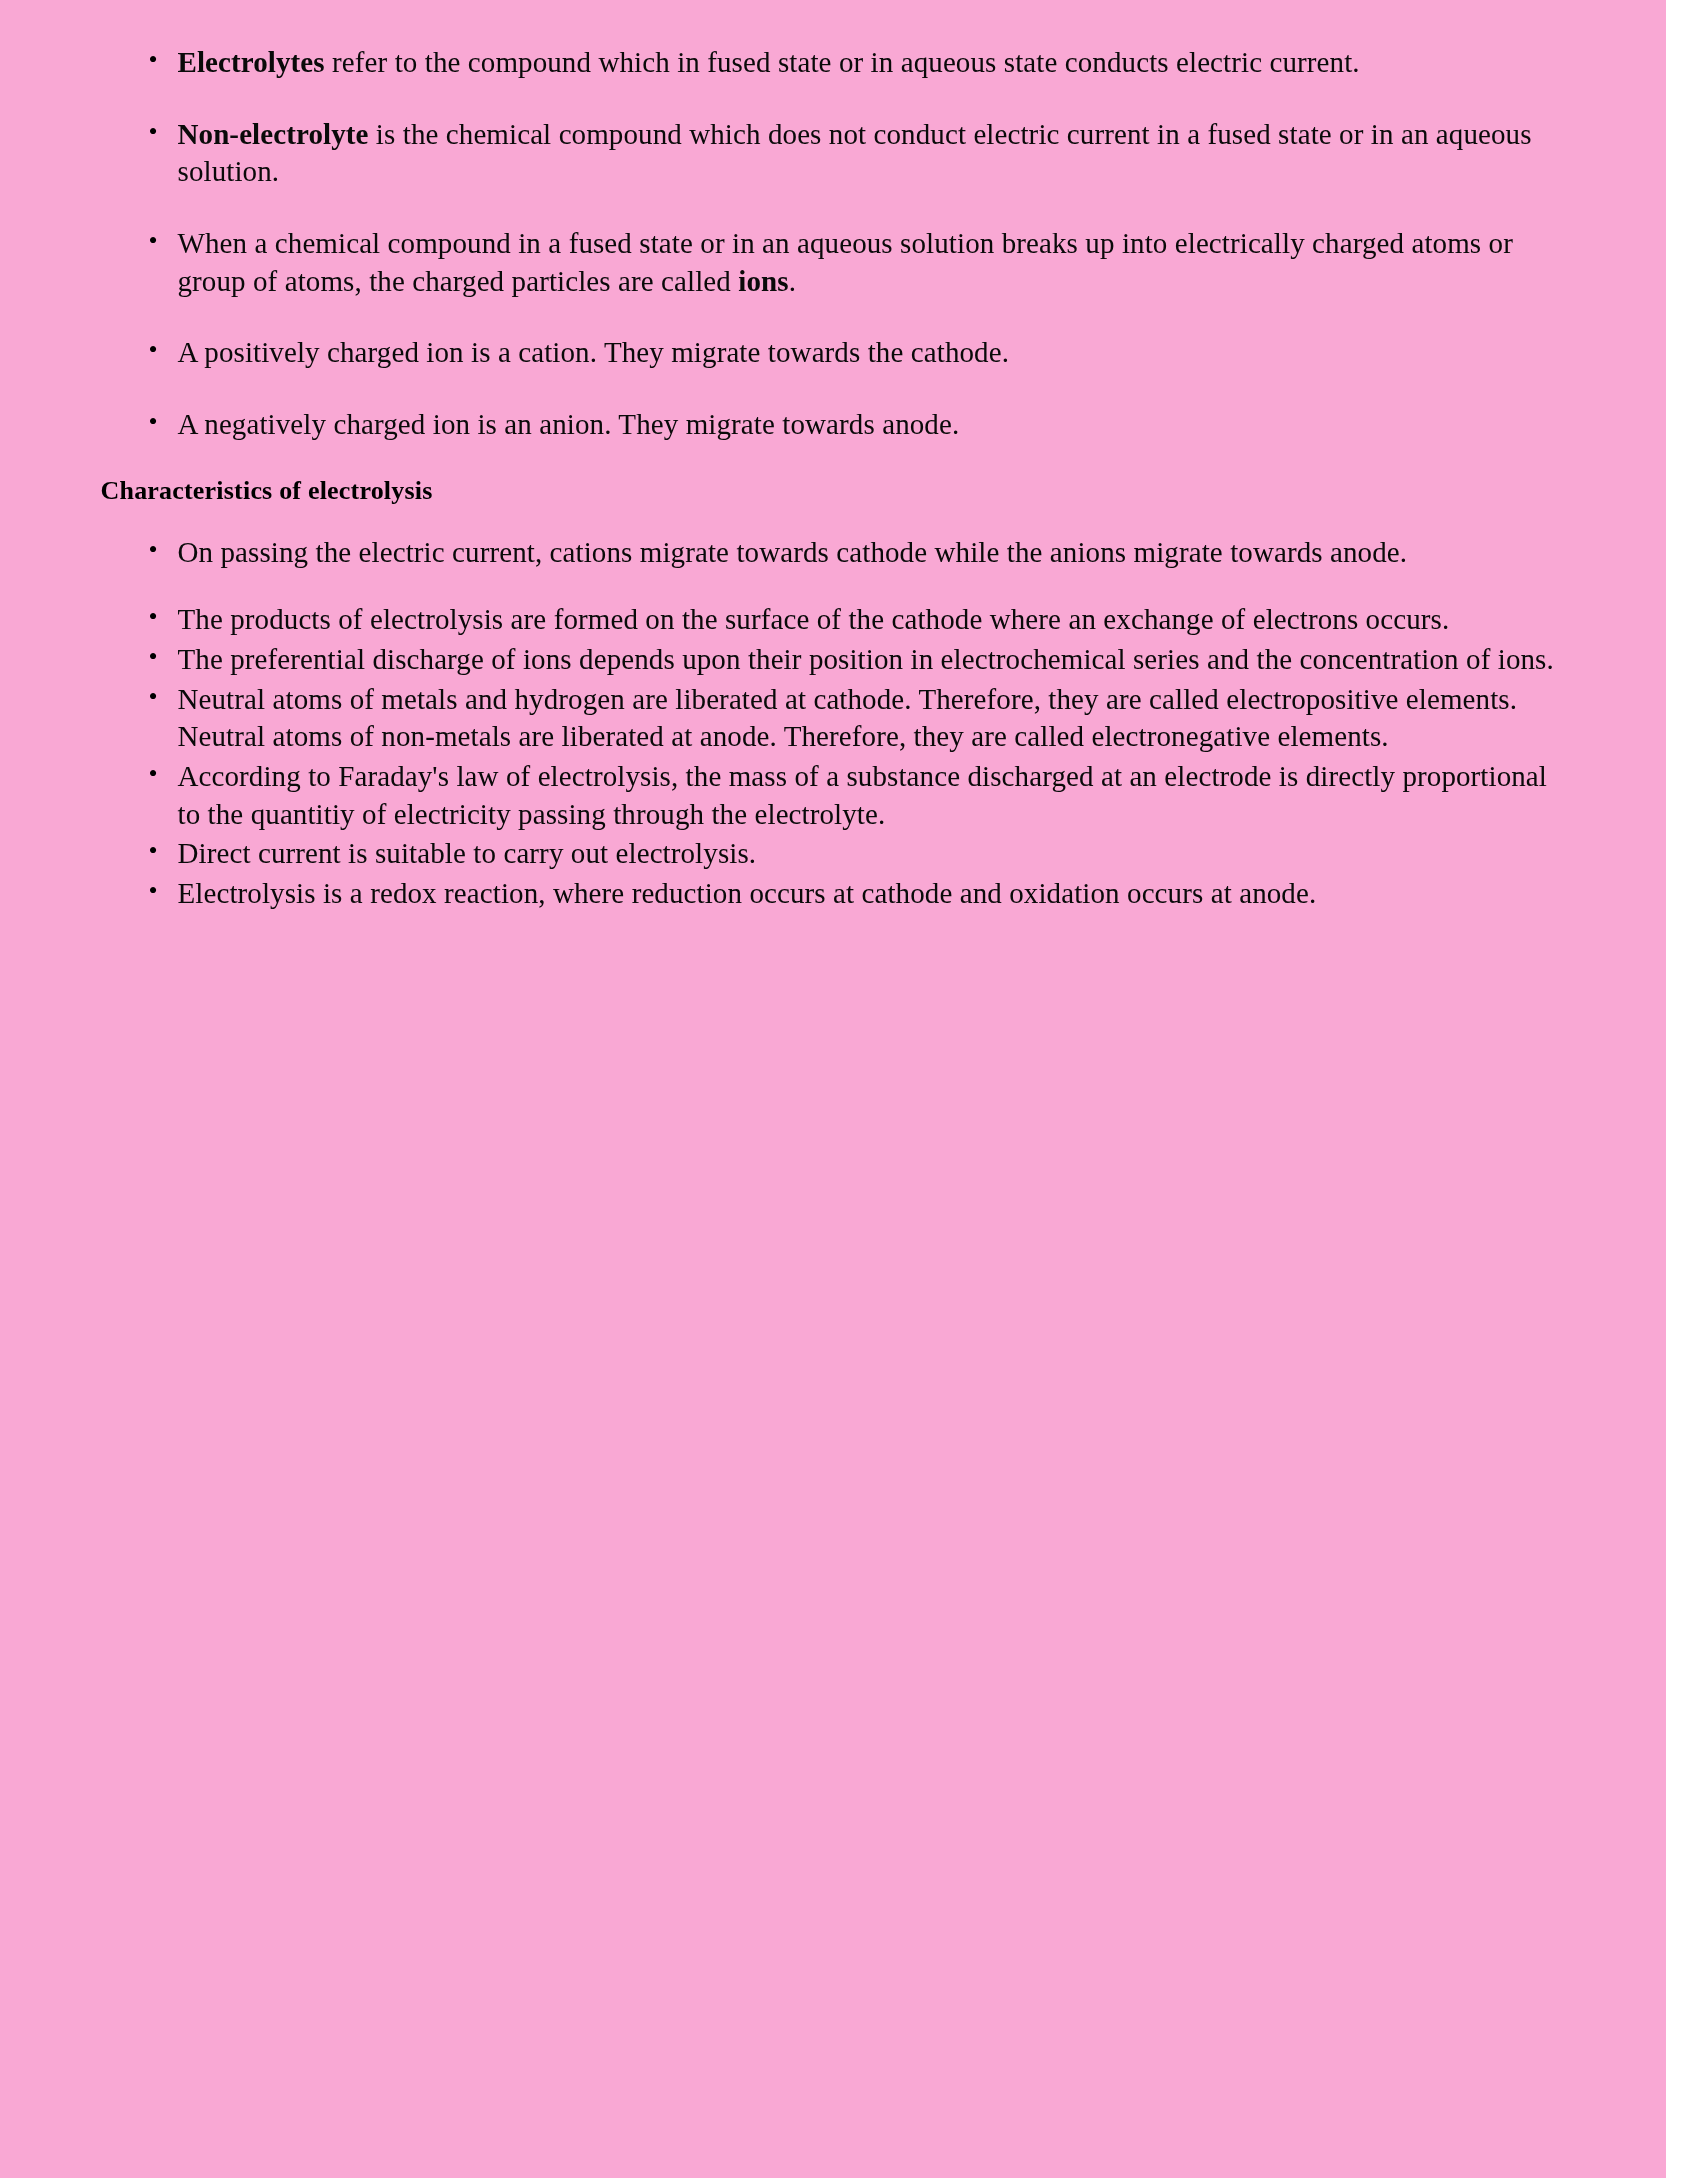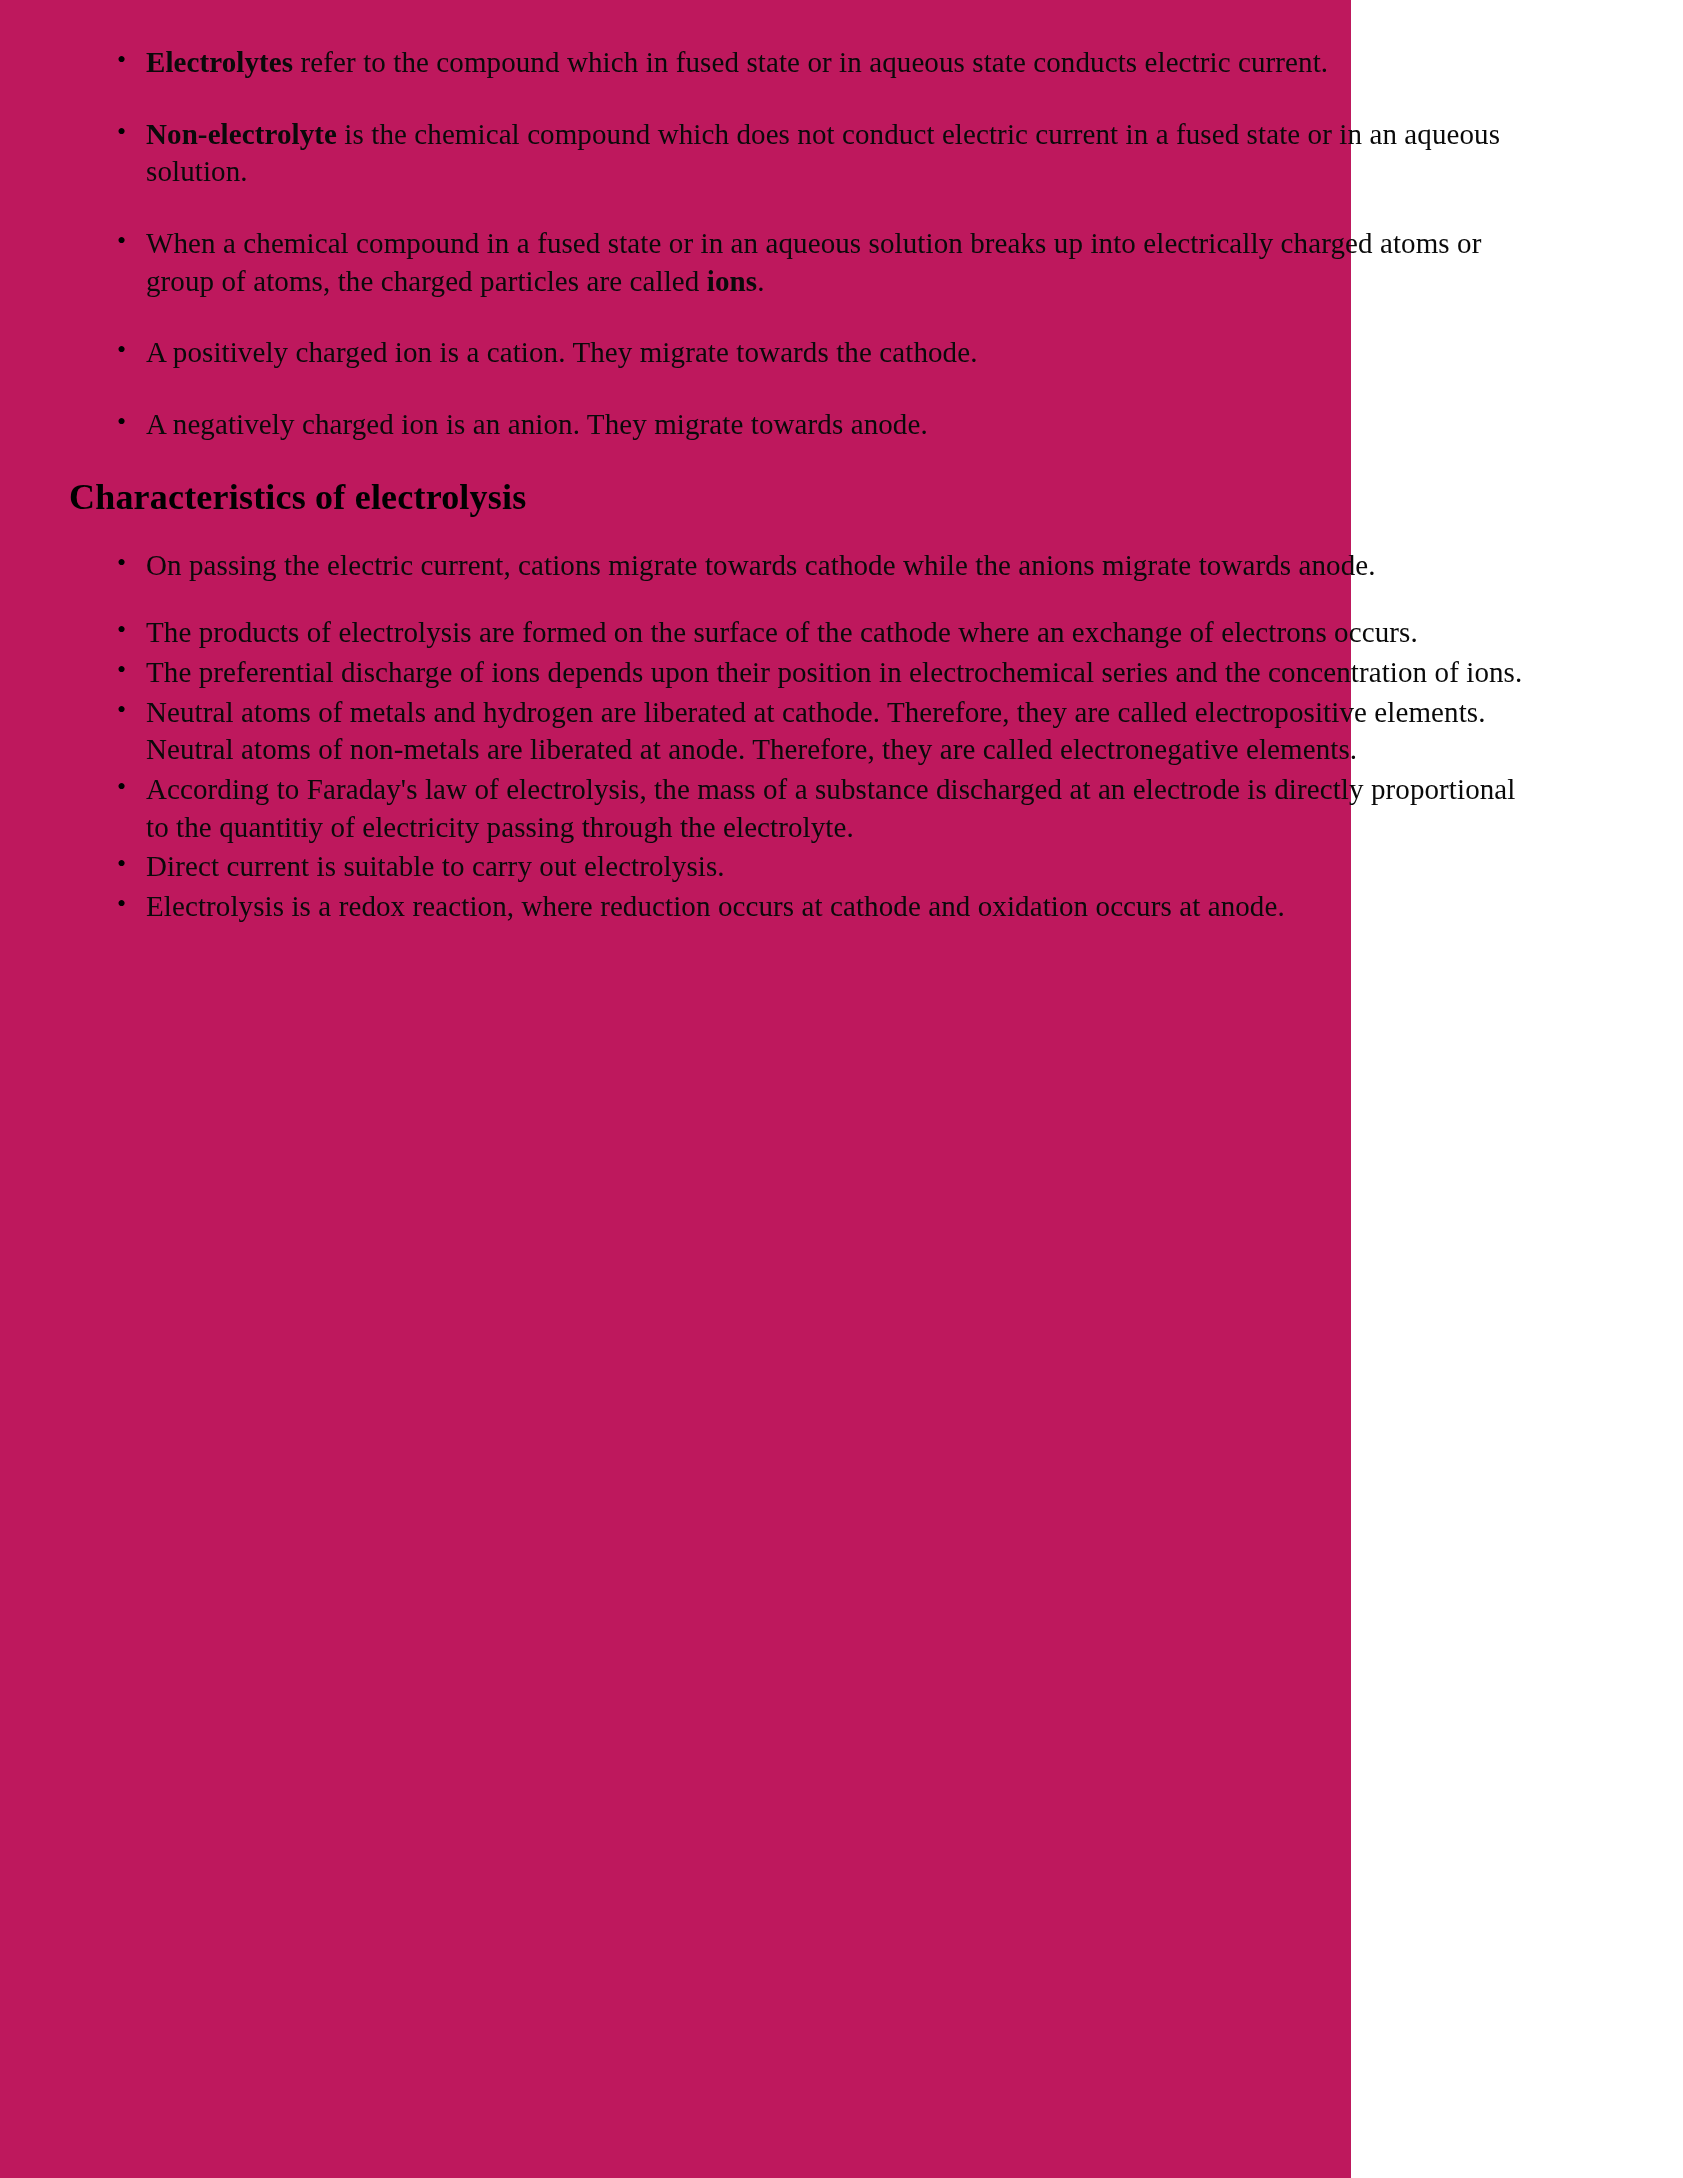--- a/index.html
+++ b/index.html
@@ -9,23 +9,23 @@
   }
   body {
     width: 1683px;
     height: 2178px;
     font-family: "Liberation Serif", "DejaVu Serif", serif;
     color: #000000;
     overflow: hidden;
   }
   .page {
     position: relative;
-    width: 1351px;
+    width: 1666px;
     height: 2178px;
-    background: #be185d;
+    background: #f9a8d4;
     box-sizing: border-box;
     padding: 44px 69px 0 69px;
   }
   .content {
     width: 1465px;
     margin: 0 auto;
   }
 
   
   ul.bullets {
@@ -62,21 +62,21 @@
   }
   .list-tight > li {
     margin-bottom: 2px;
   }
   .gap-after {
     margin-bottom: 30px !important;
   }
 
   
   .section-heading {
-    font-size: 36px;
+    font-size: 26px;
     font-weight: bold;
     line-height: 1.3;
     margin: 30px 0 26px 0;
     padding-left: 0;
     letter-spacing: 0.2px;
   }
 
   .b {
     font-weight: bold;
   }

